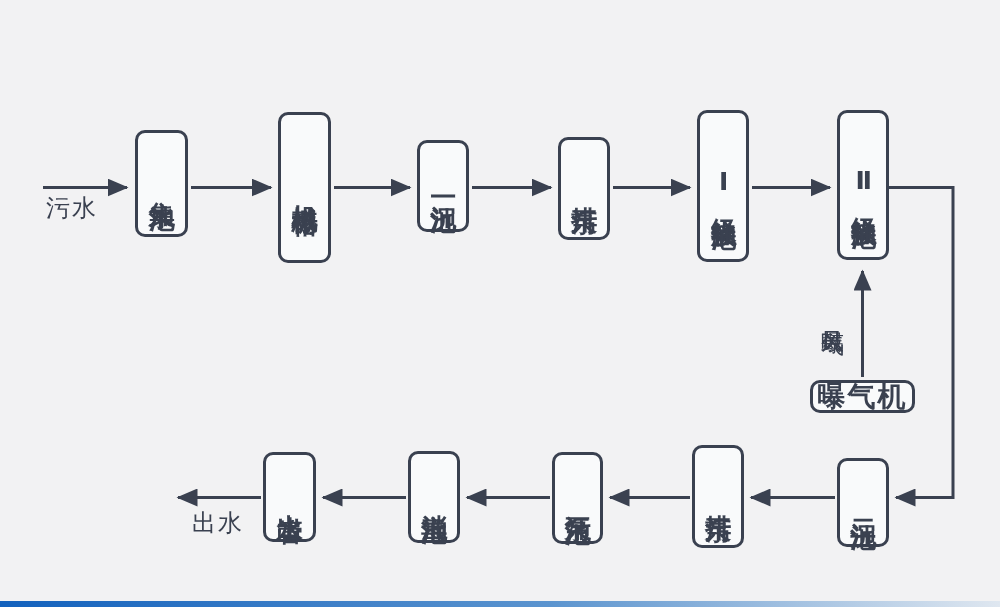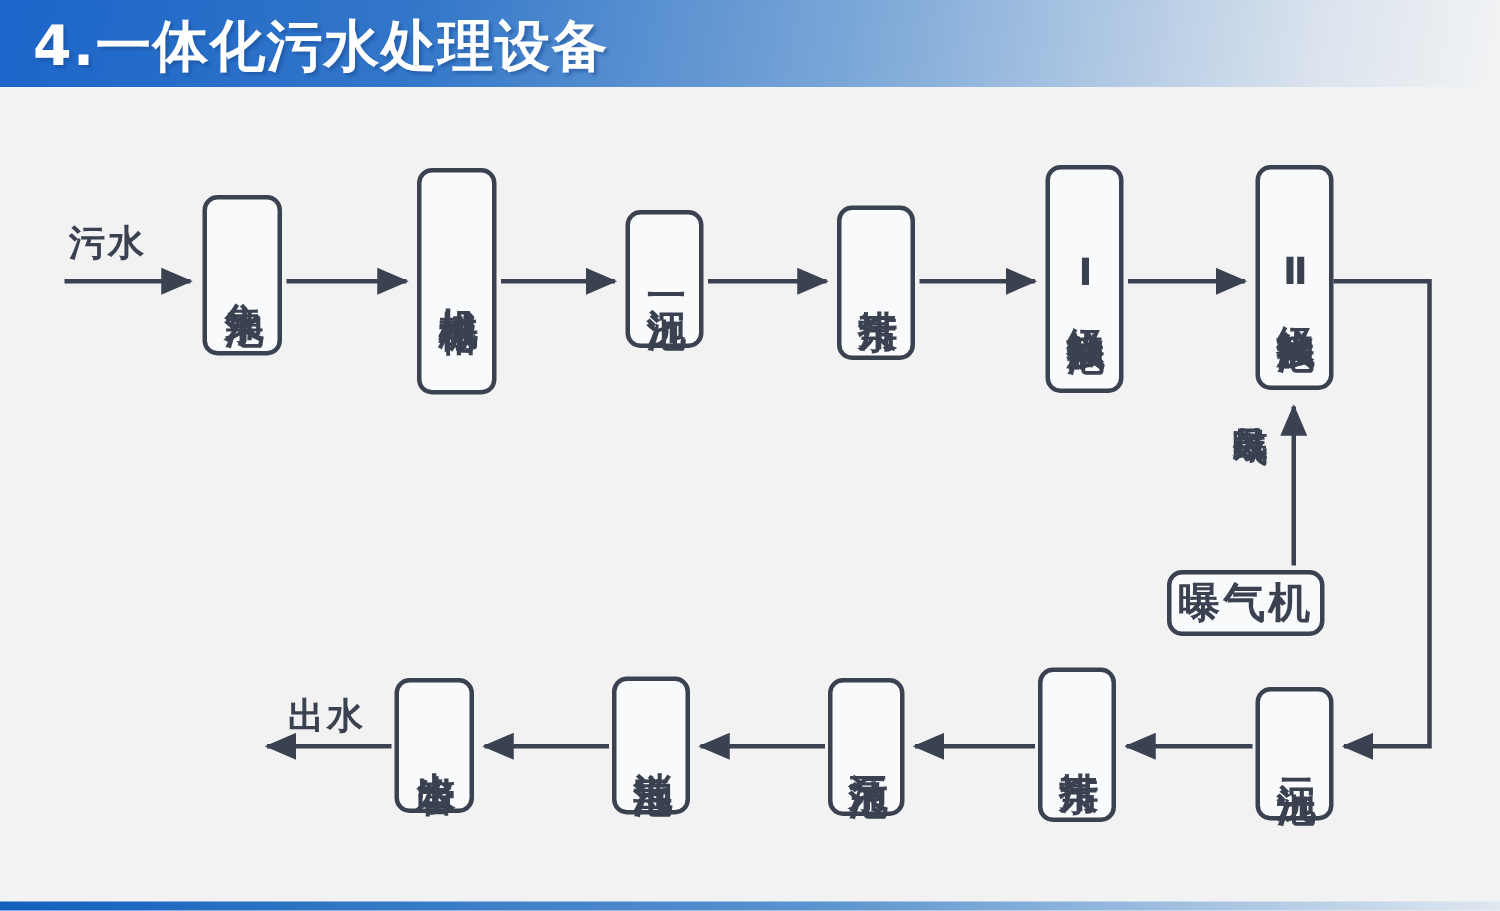--- a/index.html
+++ b/index.html
@@ -50,35 +50,32 @@
     z-index:2;
   }
   .vbox{
     writing-mode:vertical-rl;text-orientation:upright;
     font-size:26px;line-height:1.05;letter-spacing:2px;
   }
   .hbox{font-size:28px;letter-spacing:2px;}
 
   .flowlabel{
     position:absolute;color:var(--navy);
-    font-weight:bold;font-size:24px;letter-spacing:2px;z-index:2;
+    font-weight:normal;font-size:24px;letter-spacing:2px;z-index:2;margin-top:46px;
   }
   .vlabel{
     writing-mode:vertical-rl;text-orientation:upright;
     font-size:23px;line-height:1.0;letter-spacing:1px;
   }
 </style>
 </head>
 <body>
 
 <div class="slide">
 
-  <header class="banner">
-    <h1>4.一体化污水处理设备</h1>
-  </header>
 
   <div class="diagram">
 
     <svg class="connectors" viewBox="0 0 1000 607">
       <defs>
         <marker id="ah" markerWidth="7.5" markerHeight="6" refX="6.5" refY="3" orient="auto" markerUnits="strokeWidth">
           <path d="M0,0 L7,3 L0,6 Z" fill="#3a4150"></path>
         </marker>
       </defs>
       <line x1="43" y1="187.5" x2="127" y2="187.5" marker-end="url(#ah)"></line>
@@ -99,21 +96,21 @@
     <span class="flowlabel" style="left:46px;top:146px;">污水</span>
     <span class="flowlabel" style="left:192px;top:461px;">出水</span>
     <span class="flowlabel vlabel" style="left:821px;top:266px;">鼓风曝气</span>
 
     <div class="vbox" style="left:135px;top:130px;width:53px;height:107px;">集水池</div>
     <div class="vbox" style="left:278px;top:112px;width:53px;height:151px;">机械栅格</div>
     <div class="vbox" style="left:417px;top:140px;width:52px;height:92px;">一沉池</div>
     <div class="vbox" style="left:558px;top:137px;width:52px;height:103px;">排污泵</div>
     <div class="vbox" style="left:697px;top:110px;width:52px;height:152px;font-size:25px;">Ⅰ级接触池</div>
     <div class="vbox" style="left:837px;top:110px;width:52px;height:150px;font-size:25px;">Ⅱ级接触池</div>
-    <div class="hbox" style="left:778px;top:380px;width:105px;height:44px;">曝气机</div>
+    <div class="hbox" style="left:810px;top:380px;width:105px;height:33px;">曝气机</div>
     <div class="vbox" style="left:837px;top:458px;width:52px;height:89px;">二沉池</div>
     <div class="vbox" style="left:692px;top:445px;width:52px;height:103px;">排污泵</div>
     <div class="vbox" style="left:552px;top:452px;width:51px;height:92px;">污泵池</div>
     <div class="vbox" style="left:408px;top:451px;width:52px;height:92px;">消毒池</div>
     <div class="vbox" style="left:263px;top:452px;width:53px;height:90px;">出水管</div>
 
   </div>
 
   <footer class="bottom-bar"></footer>
 </div>

